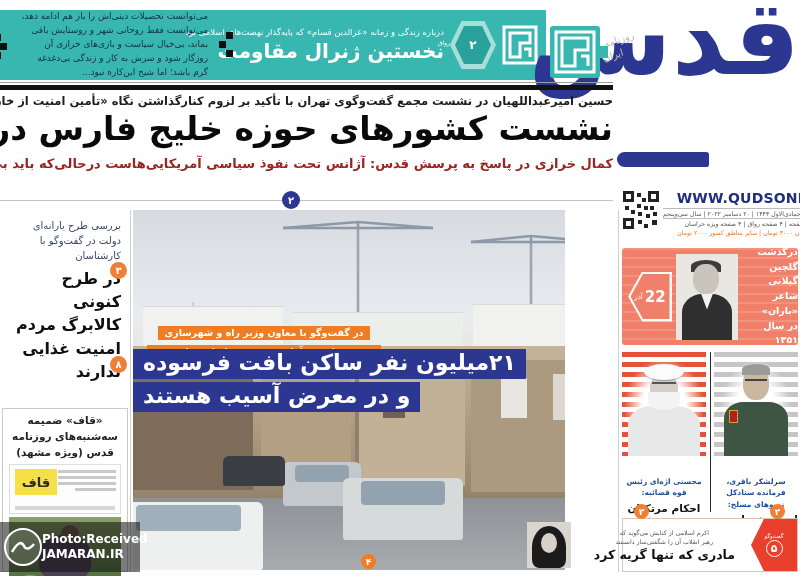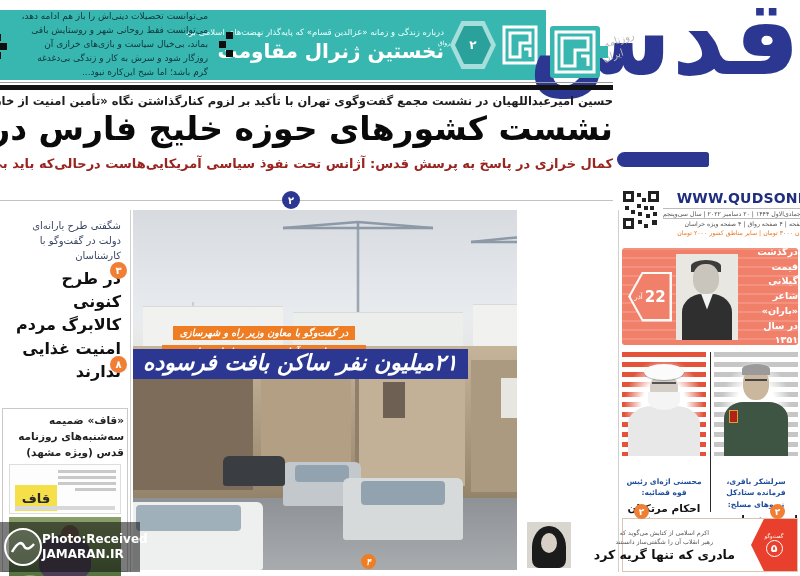--- a/index.html
+++ b/index.html
@@ -59,48 +59,48 @@
     background:#f07f35; color:#fff; display:flex; align-items:center; justify-content:center;
     font-size:10px; font-weight:bold; z-index:6; }
 
   
   .leftcol { position:absolute; left:0; top:212px; width:129px; }
   .lc-item { padding:6px 8px 0 14px; text-align:right; }
   .lc-kicker { font-size:10px; color:#3a4663; line-height:1.5; }
   .lc-title { font-size:16px; font-weight:800; color:#101010; line-height:1.45; margin-top:4px; }
   .lc-title2 { font-size:16.5px; font-weight:800; color:#101010; margin-top:3px; }
   .supp-box { position:absolute; left:2px; top:408px; width:126px; height:164px;
-    border:1px solid #c9c9c9; background:#fff; padding:4px 3px 0 3px; }
+    border:1px solid #c9c9c9; background:#fff; padding:4px 3px 0 3px; text-align:center; }
   .supp-title { font-size:10.5px; font-weight:800; color:#222; line-height:1.5; }
   .mini-page { margin:4px auto 0; width:112px; height:50px; background:#fdfdfd;
     border:1px solid #ddd; position:relative; overflow:hidden; }
   .mini-lines { position:absolute; right:4px; top:5px; width:58px; }
   .mini-lines i { display:block; height:3px; background:#c9c9c9; margin-bottom:3px; }
-  .mini-logo { position:absolute; left:5px; top:20px; width:42px; height:26px; background:#f5e04a;
+  .mini-logo { position:absolute; left:5px; top:4px; width:42px; height:26px; background:#f5e04a;
     color:#2a2a2a; font-weight:800; font-size:13px; display:flex; align-items:center; justify-content:center; }
   .mini-foot { position:absolute; left:5px; bottom:3px; width:100px; height:4px; background:#d7d7d7; }
   .field-photo { position:relative; margin:3px auto 0; width:112px; height:96px; overflow:hidden;
     background:linear-gradient(180deg,#8aa06b 0%,#6d8a50 35%,#49663a 75%,#3c5531 100%); }
   .field-fig-body { position:absolute; left:30px; top:18px; width:52px; height:44px;
     background:#4a3f55; border-radius:45% 45% 30% 30%; }
   .field-fig-head { position:absolute; left:52px; top:8px; width:18px; height:18px;
     background:#6b5747; border-radius:50%; }
   .field-sprout { position:absolute; border-radius:50%; background:#85a85c; }
 
   
   .watermark { position:absolute; left:0; top:522px; width:140px; height:50px;
     background:rgba(15,15,15,.55); display:flex; align-items:center; z-index:8; padding:0 4px; direction:ltr; }
   .wm-logo { width:38px; height:38px; border:2px solid #fff; border-radius:50%; flex:0 0 auto;
     position:relative; background:rgba(255,255,255,.15); }
   .wm-text { color:#fff; font-weight:800; font-size:12px; line-height:1.25; 
     text-align:left; white-space:nowrap; }
 
   
-  .photo { position:absolute; left:133px; top:210px; width:384px; height:360px; overflow:hidden;
-    background:linear-gradient(180deg,#d7dbe0 0%,#e9ecef 30%,#e3e2dd 45%);font-style:italic; }
+  .photo { position:absolute; left:133px; top:210px; width:432px; height:360px; overflow:hidden;
+    background:linear-gradient(180deg,#d7dbe0 0%,#e9ecef 30%,#e3e2dd 45%); }
   .bld-white { position:absolute; background:#f1f2f0; border-top:1px solid #d8dbd8; }
   .old-town { position:absolute; left:0; top:136px; width:484px; height:170px;
     background:linear-gradient(180deg,#c5b49a 0%,#a9977d 55%,#8e7d66 100%); }
   .old-block { position:absolute; }
   .alley { position:absolute; left:0; top:288px; width:484px; height:72px;
     background:linear-gradient(180deg,#8e9296 0%,#a8acaf 100%); }
   .car { position:absolute; border-radius:6px 6px 3px 3px; }
   .car .win { position:absolute; left:15%; top:3px; width:70%; height:38%; border-radius:4px; background:#92a3af; }
   .photo-kicker { position:absolute; left:0; top:111px; width:262px; text-align:center; z-index:4; }
   .photo-kicker span { display:inline-block; background:#ef7d23; color:#fff; font-size:9.5px;
@@ -257,21 +257,21 @@
     <div class="lead-subhead">کمال خرازی در پاسخ به پرسش قدس: آژانس تحت نفوذ سیاسی آمریکایی‌هاست درحالی‌که باید بی‌طرفانه و حرفه‌ای رفتار کند</div>
   </div>
   <div class="lead-divider"></div>
   <div class="lead-num">۲</div>
 
   <div class="vline" style="left:130px;"></div>
   <div class="vline" style="left:618px;"></div>
 
   <div class="leftcol">
     <div class="lc-item">
-      <div class="lc-kicker">شگفتی طرح یارانه‌ای دولت در گفت‌وگو با کارشناسان</div>
+      <div class="lc-kicker">بررسی طرح یارانه‌ای دولت در گفت‌وگو با کارشناسان</div>
       <div class="lc-title">در طرح کنونی کالابرگ مردم امنیت غذایی ندارند</div>
     </div>
     <div class="lc-item" style="margin-top:18px;">
       <div class="lc-kicker">نگاهی به نقش تعیین‌کننده پرنده‌های هدایت‌پذیر در جنگ روسیه و اوکراین</div>
       <div class="lc-title2">حکمرانی پهپادها</div>
     </div>
   </div>
   <div class="num-badge" style="left:110px; top:262px;">۳</div>
   <div class="num-badge" style="left:110px; top:356px;">۸</div>
 
@@ -346,20 +346,21 @@
         <div class="win"></div>
       </div>
     <div class="car" style="left:-20px; top:292px; width:150px; height:68px; background:#eef0f0;">
         <div class="win" style="background:#9fb0bb;"></div>
       </div>
     <div class="photo-kicker">
       <span>در گفت‌وگو با معاون وزیر راه و شهرسازی</span><br>
       <span>و رئیس انجمن آمایش سرزمین ایران مطرح شد</span>
     </div>
     <div class="photo-head1">۲۱میلیون نفر ساکن بافت فرسوده</div>
+    <div class="photo-head2">و در معرض آسیب هستند</div>
     <div class="photo-num">۴</div>
   </div>
 
   <div class="rightcol">
     <div class="url-row">
       <svg class="qr" width="38" height="40" viewBox="0 0 38 40">
         <rect x="0" y="0" width="38" height="40" fill="#fff"></rect>
         <g fill="#222">
           <rect x="1" y="1" width="11" height="11"></rect>
             <rect x="26" y="1" width="11" height="11"></rect>
@@ -386,21 +387,21 @@
         <div class="url-text">WWW.QUDSONLINE.IR</div>
         <div class="date-line">سه‌شنبه ۲۹ آذر ۱۴۰۱ | ۲۵ جمادی‌الاول ۱۴۴۴ | ۲۰ دسامبر ۲۰۲۲ | سال سی‌وپنجم</div>
         <div class="issue-line">شماره ۹۸۴۳ | ۸ صفحه | ۴ صفحه رواق | ۴ صفحه ویژه خراسان</div>
         <div class="price-line">قیمت در مشهد و تهران ۳۰۰۰ تومان | سایر مناطق کشور ۲۰۰۰ تومان</div>
       </div>
     </div>
 
     <div class="obit">
       <div class="obit-text">
         <div>درگذشت</div>
-        <div>قیمت گیلانی</div>
+        <div>گلچین گیلانی</div>
         <div>شاعر «باران»</div>
         <div>در سال ۱۳۵۱</div>
       </div>
       <div class="obit-photo">
         <div class="obit-hair"></div>
         <div class="obit-head"></div>
         <div class="obit-suit"></div>
         <div class="obit-shirt"></div>
       </div>
       <div class="pent-outer">

